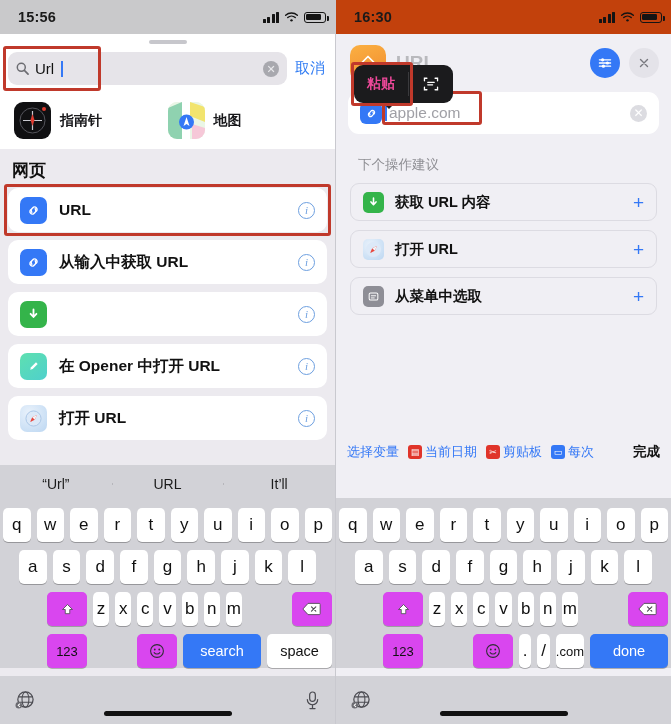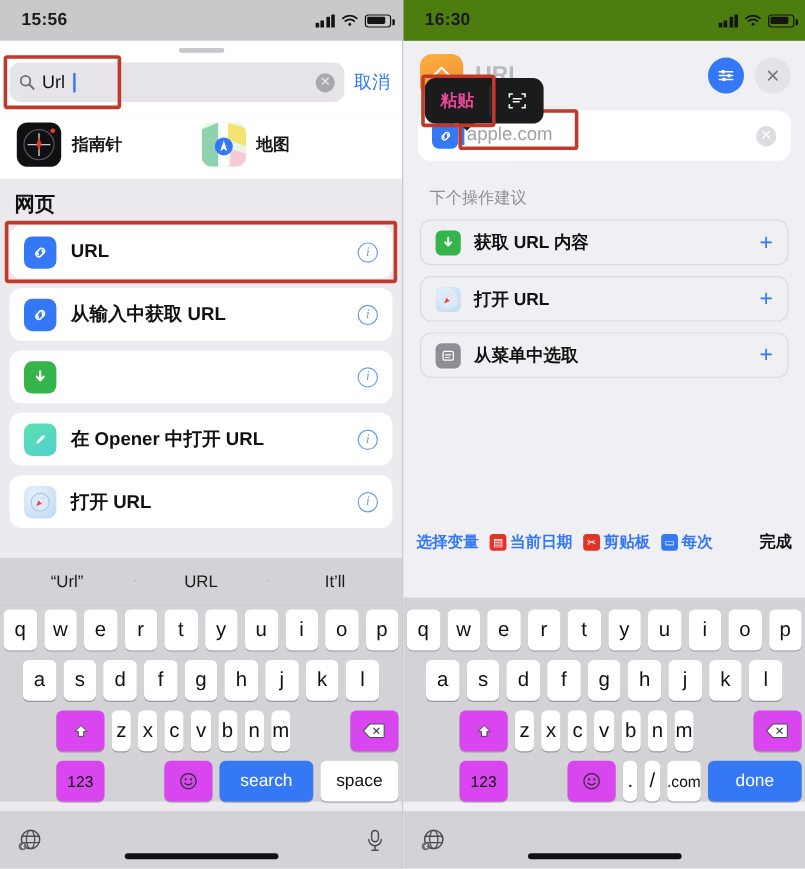--- a/index.html
+++ b/index.html
@@ -13,21 +13,21 @@
   .phone { position: relative; overflow: hidden; }
   .phone.left  { width: 335px; height: 724px; background: #d5d5d7; }
   .phone.right { width: 336px; height: 724px; background: #f0eff4; border-left: 1px solid #c9c9cf; }
 
   
   .statusbar {
     height: 34px; display: flex; align-items: center;
     justify-content: space-between; padding: 0 9px 0 18px;
   }
   .statusbar.left-sb { background: #c9c9cb; }
-  .statusbar.right-sb { background: #4d7c0f; }
+  .statusbar.right-sb { background: #c2410c; }
   .sb-time { font-size: 14.5px; font-weight: bold; color: #1a1a1a; letter-spacing: .2px; }
   .sb-right { display: flex; align-items: center; gap: 5px; }
   .sig { display: flex; align-items: flex-end; gap: 1.5px; height: 11px; }
   .sig i { width: 3px; background: #141414; border-radius: .5px; display: block; }
   .sig i:nth-child(1){height:4px} .sig i:nth-child(2){height:6px}
   .sig i:nth-child(3){height:8.5px} .sig i:nth-child(4){height:11px}
   .wifi { width: 15px; height: 11px; position: relative; }
   .batt { width: 22px; height: 11px; border: 1.3px solid #141414; border-radius: 3px; position: relative; }
   .batt::after { content:""; position:absolute; right:-3.5px; top:3px; width:2px; height:5px;
                  background:#141414; border-radius:0 1px 1px 0; }
@@ -123,21 +123,21 @@
   .sug-list { padding: 0 14px; }
   .sug-row { height: 38px; border: 1px solid #dcdbe2; border-radius: 9px; margin-bottom: 9px;
              display:flex; align-items:center; padding: 0 12px; gap: 11px; background: transparent;}
   .sug-ico { width: 21px; height: 21px; border-radius: 5px; flex:none; display:flex;align-items:center;justify-content:center;}
   .sug-label { font-size: 14.5px; color: #111; font-weight: 600; }
   .plus { margin-left:auto; color:#3478f6; font-size: 19px; line-height: 1; font-weight: 300;}
 
   
   .varbar { position:absolute; bottom: 259px; left:0; right:0; height: 26px;
             display:flex; align-items:center; gap: 9px; padding: 0 11px; }
-  .vb-item { display:flex; align-items:center; gap:3px; font-size: 13px; color:#3478f6; font-weight:700;justify-content:center;}
+  .vb-item { display:flex; align-items:center; gap:3px; font-size: 13px; color:#3478f6; font-weight:400;justify-content:center;}
   .vb-chip { width: 14px; height: 14px; border-radius: 3px; display:flex;align-items:center;justify-content:center;
              font-size:9px; color:#fff; }
   .vb-done { margin-left:auto; font-size:13.5px; color:#111; font-weight:700; }
 
   
   .kb { position: absolute; left:0; right:0; bottom:0; }
   .kb-pred { height: 37px; display:flex; align-items:center; background:#d2d2d7; }
   .kb-pred .pitem { flex:1; text-align:center; font-size:14px; color:#1b1b1b; position:relative;}
   .kb-pred .pitem + .pitem::before { content:""; position:absolute; left:0; top:7px; bottom:7px; width:1px; background:#b6b6bb;}
   .kb-body { background:#d2d2d7; padding: 6px 3px 0; }

